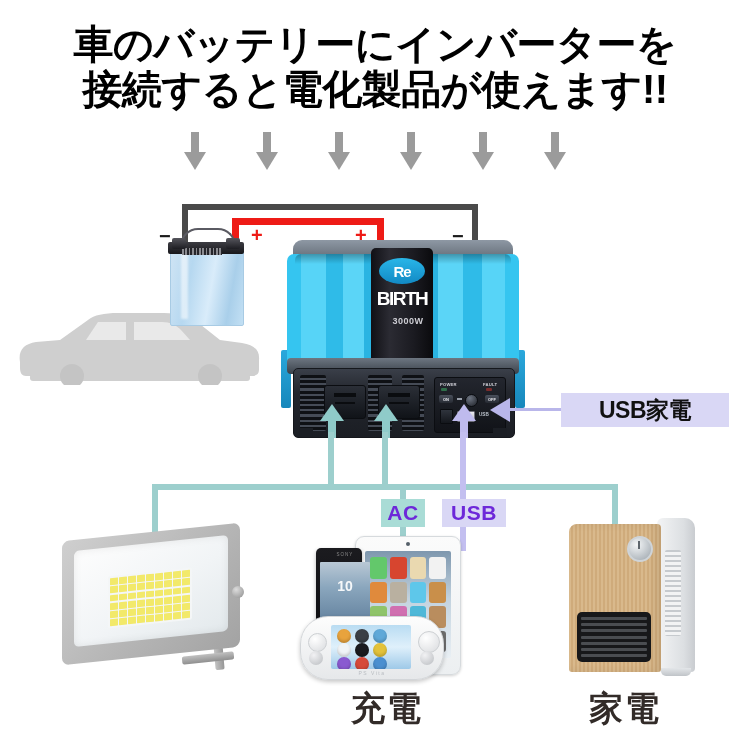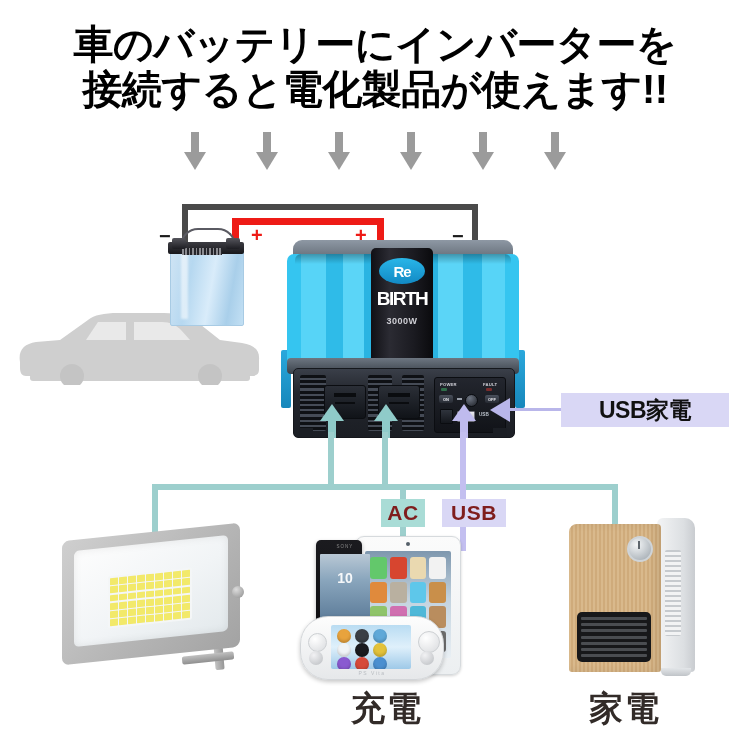--- a/index.html
+++ b/index.html
@@ -107,21 +107,21 @@
     color:#fff;font-size:15px;font-weight:bold;
     display:flex;align-items:center;justify-content:center;
     letter-spacing:-1px;
   }
   .inv-brand{
     position:absolute;left:84px;top:48px;width:66px;
     text-align:center;color:#fff;font-weight:bold;font-size:19px;
     letter-spacing:-1.5px;
   }
   .inv-watt{
-    position:absolute;left:84px;top:76px;width:66px;text-align:center;
+    position:absolute;left:90px;top:76px;width:66px;text-align:center;
     color:#cfcfd5;font-size:9px;font-weight:bold;letter-spacing:0.5px;
   }
   .inv-shadowtop{
     position:absolute;left:10px;top:14px;width:216px;height:10px;
     background:linear-gradient(rgba(0,0,0,.30),rgba(0,0,0,0));
     border-radius:6px 6px 0 0;
   }
   .inv-midbar{
     position:absolute;left:2px;top:118px;width:232px;height:16px;
     background:linear-gradient(#6d7681,#3a414a);
@@ -206,21 +206,21 @@
   .uparrow b{position:absolute;left:0;top:0;width:0;height:0;display:block;
     border-left:12px solid transparent;border-right:12px solid transparent;}
   .uparrow.teal i{background:#8fcbc9;}
   .uparrow.teal b{border-bottom:17px solid #8fcbc9;}
   .uparrow.lav i{background:#bfbbee;}
   .uparrow.lav b{border-bottom:17px solid #bfbbee;}
 
   
   .chip{
     position:absolute;height:28px;display:flex;align-items:center;justify-content:center;
-    font-size:21px;font-weight:bold;color:#7f1d1d;letter-spacing:0.5px;
+    font-size:21px;font-weight:bold;color:#6d28d9;letter-spacing:0.5px;
   }
   #chipAC{left:381px;top:499px;width:44px;background:#a9dcd6;}
   #chipUSB{left:442px;top:499px;width:64px;background:#d9d7f5;}
 
   
   #light{left:62px;top:528px;width:200px;height:150px;}
   #light .frame{
     position:absolute;left:0;top:4px;width:178px;height:124px;
     background:linear-gradient(135deg,#cfcfcf,#b4b4b4 60%,#a3a3a3);
     border-radius:7px;
@@ -263,21 +263,21 @@
     background:linear-gradient(#7e97ae,#c3d3df 45%,#e9eff4);
     border-radius:2px;overflow:hidden;
     display:grid;grid-template-columns:repeat(4,1fr);grid-template-rows:repeat(4,1fr);
     gap:3px;padding:6px 5px;
     box-sizing:border-box;
   }
   .tablet .scr span{border-radius:3px;display:block;}
   .tablet .cam{position:absolute;left:50px;top:5px;width:4px;height:4px;border-radius:50%;background:#55606a;}
   .tablet .home{position:absolute;left:44px;top:124px;width:14px;height:9px;border:1px solid #cfd4d8;border-radius:50%;}
   .phone{
-    position:absolute;left:16px;top:12px;width:46px;height:92px;
+    position:absolute;left:16px;top:20px;width:46px;height:92px;
     background:linear-gradient(#1b1b1f,#0d0d10);border-radius:5px;
     box-shadow:0 2px 4px rgba(0,0,0,.28);
   }
   .phone .scr{
     position:absolute;left:4px;top:14px;width:50px;height:64px;
     background:linear-gradient(#b9c8d5,#8aa6bd 40%,#5f7e9b);border-radius:1px;overflow:hidden;
   }
   .phone .num{position:absolute;left:0;top:16px;width:50px;text-align:center;
     color:#fff;font-size:14px;font-weight:bold;opacity:.92;}
   .phone .dock{position:absolute;left:4px;bottom:5px;width:42px;height:7px;

